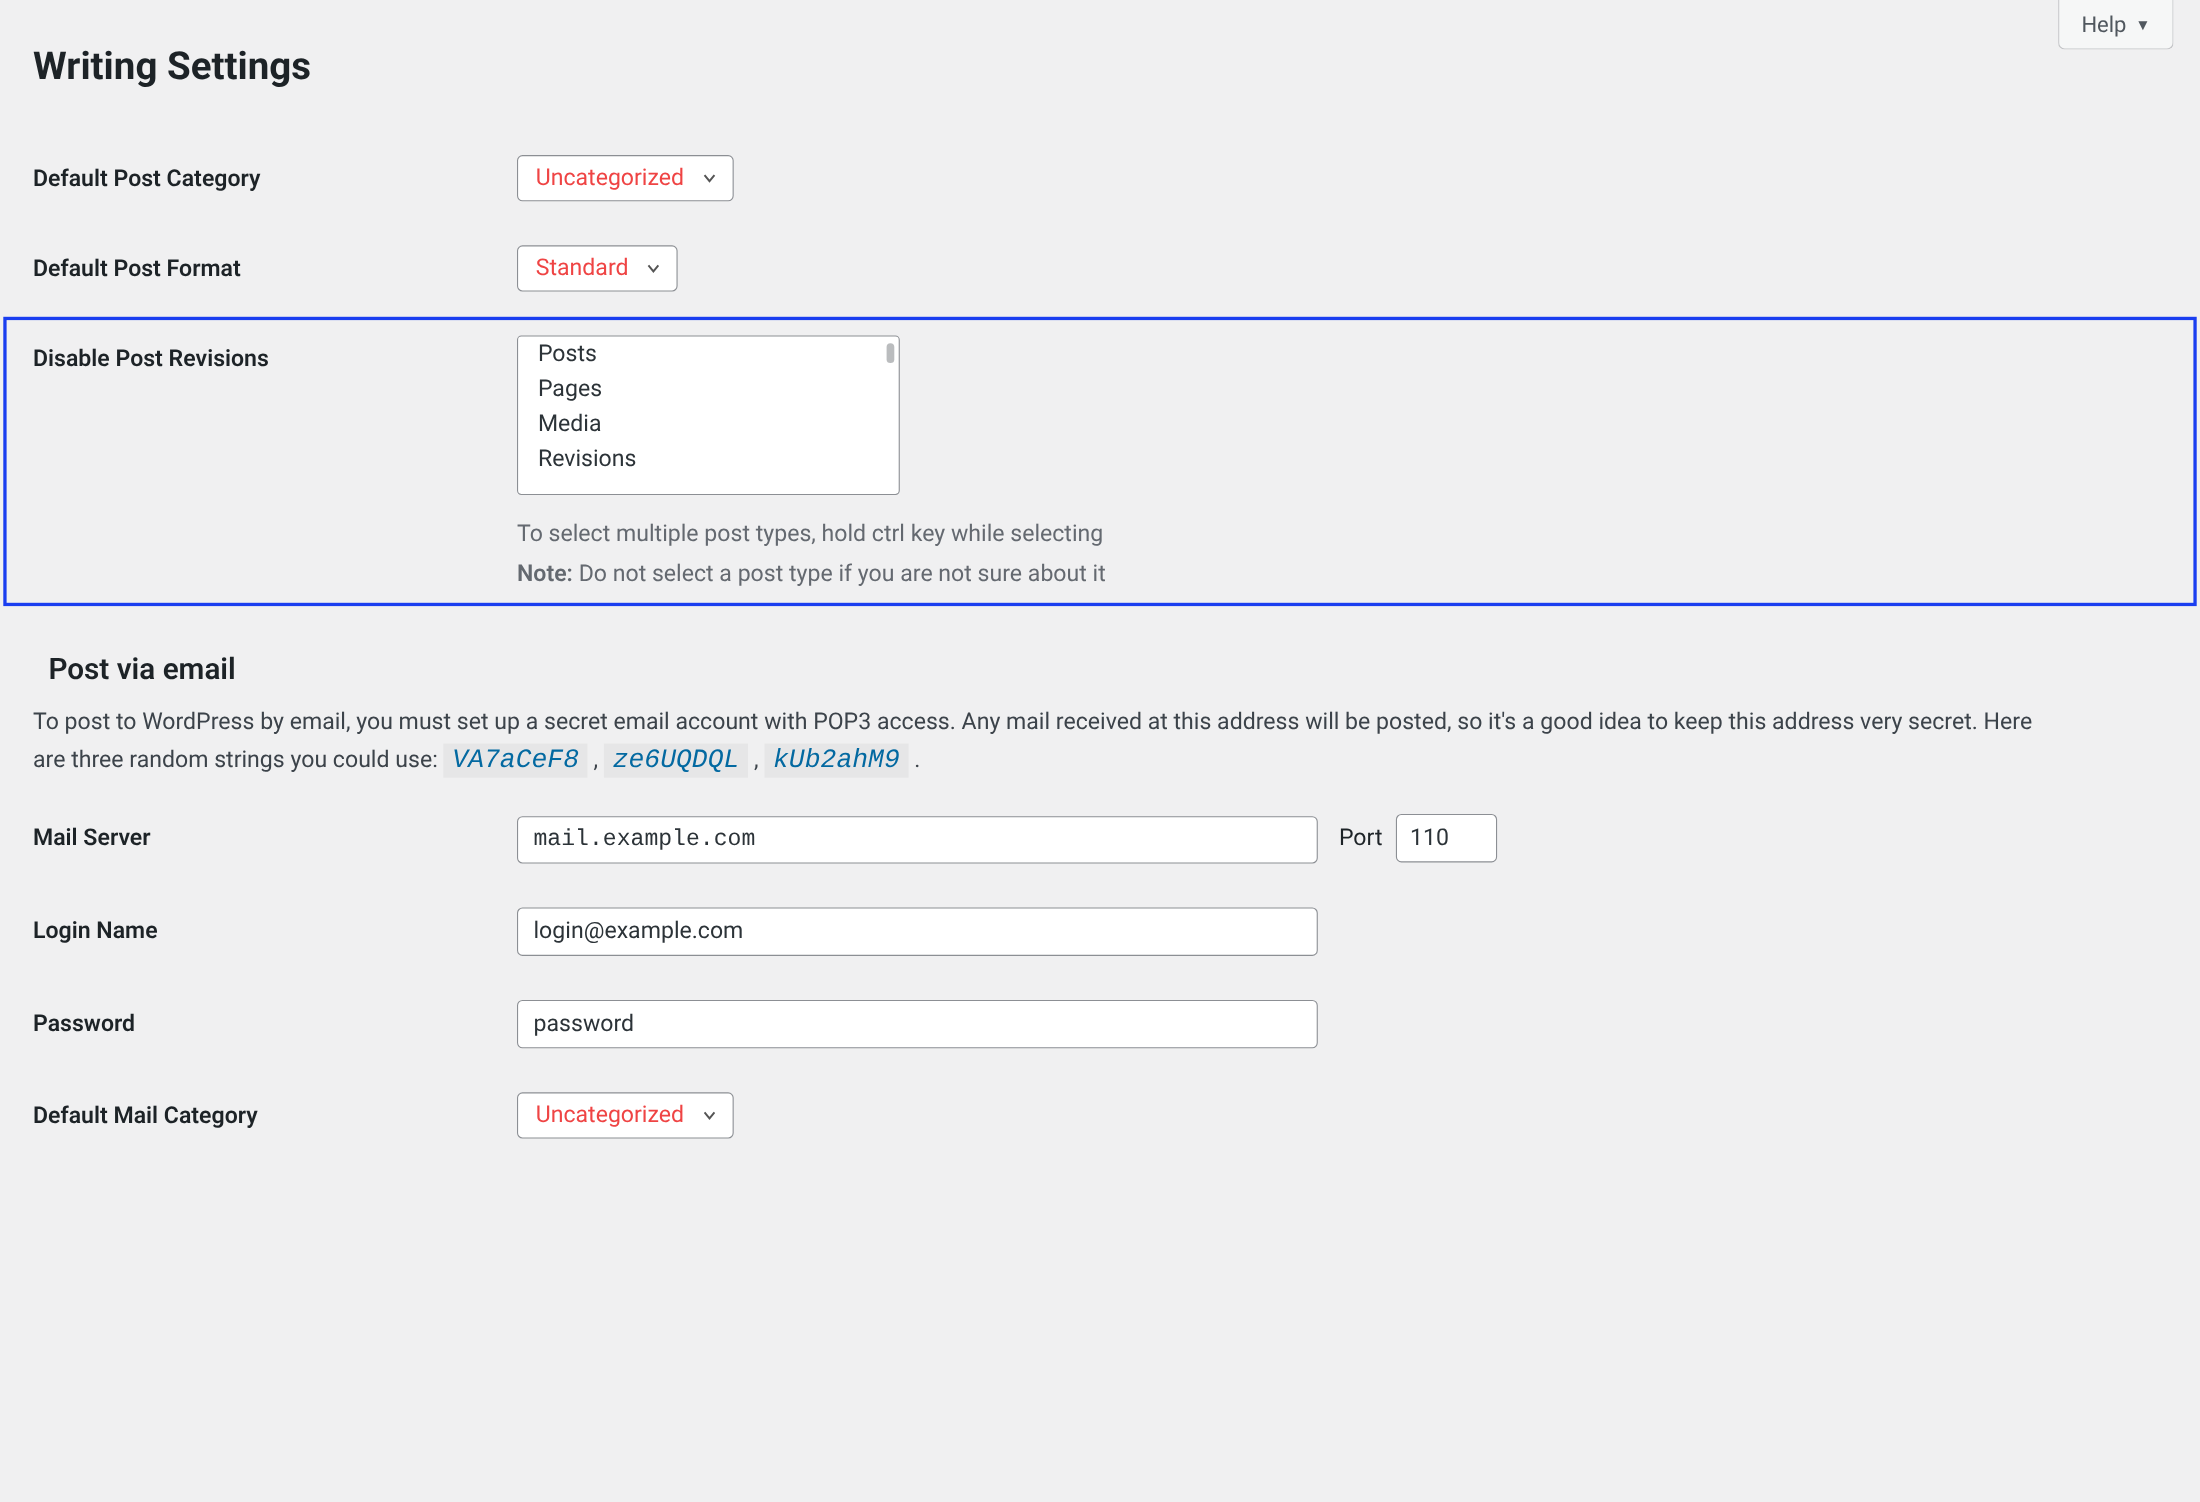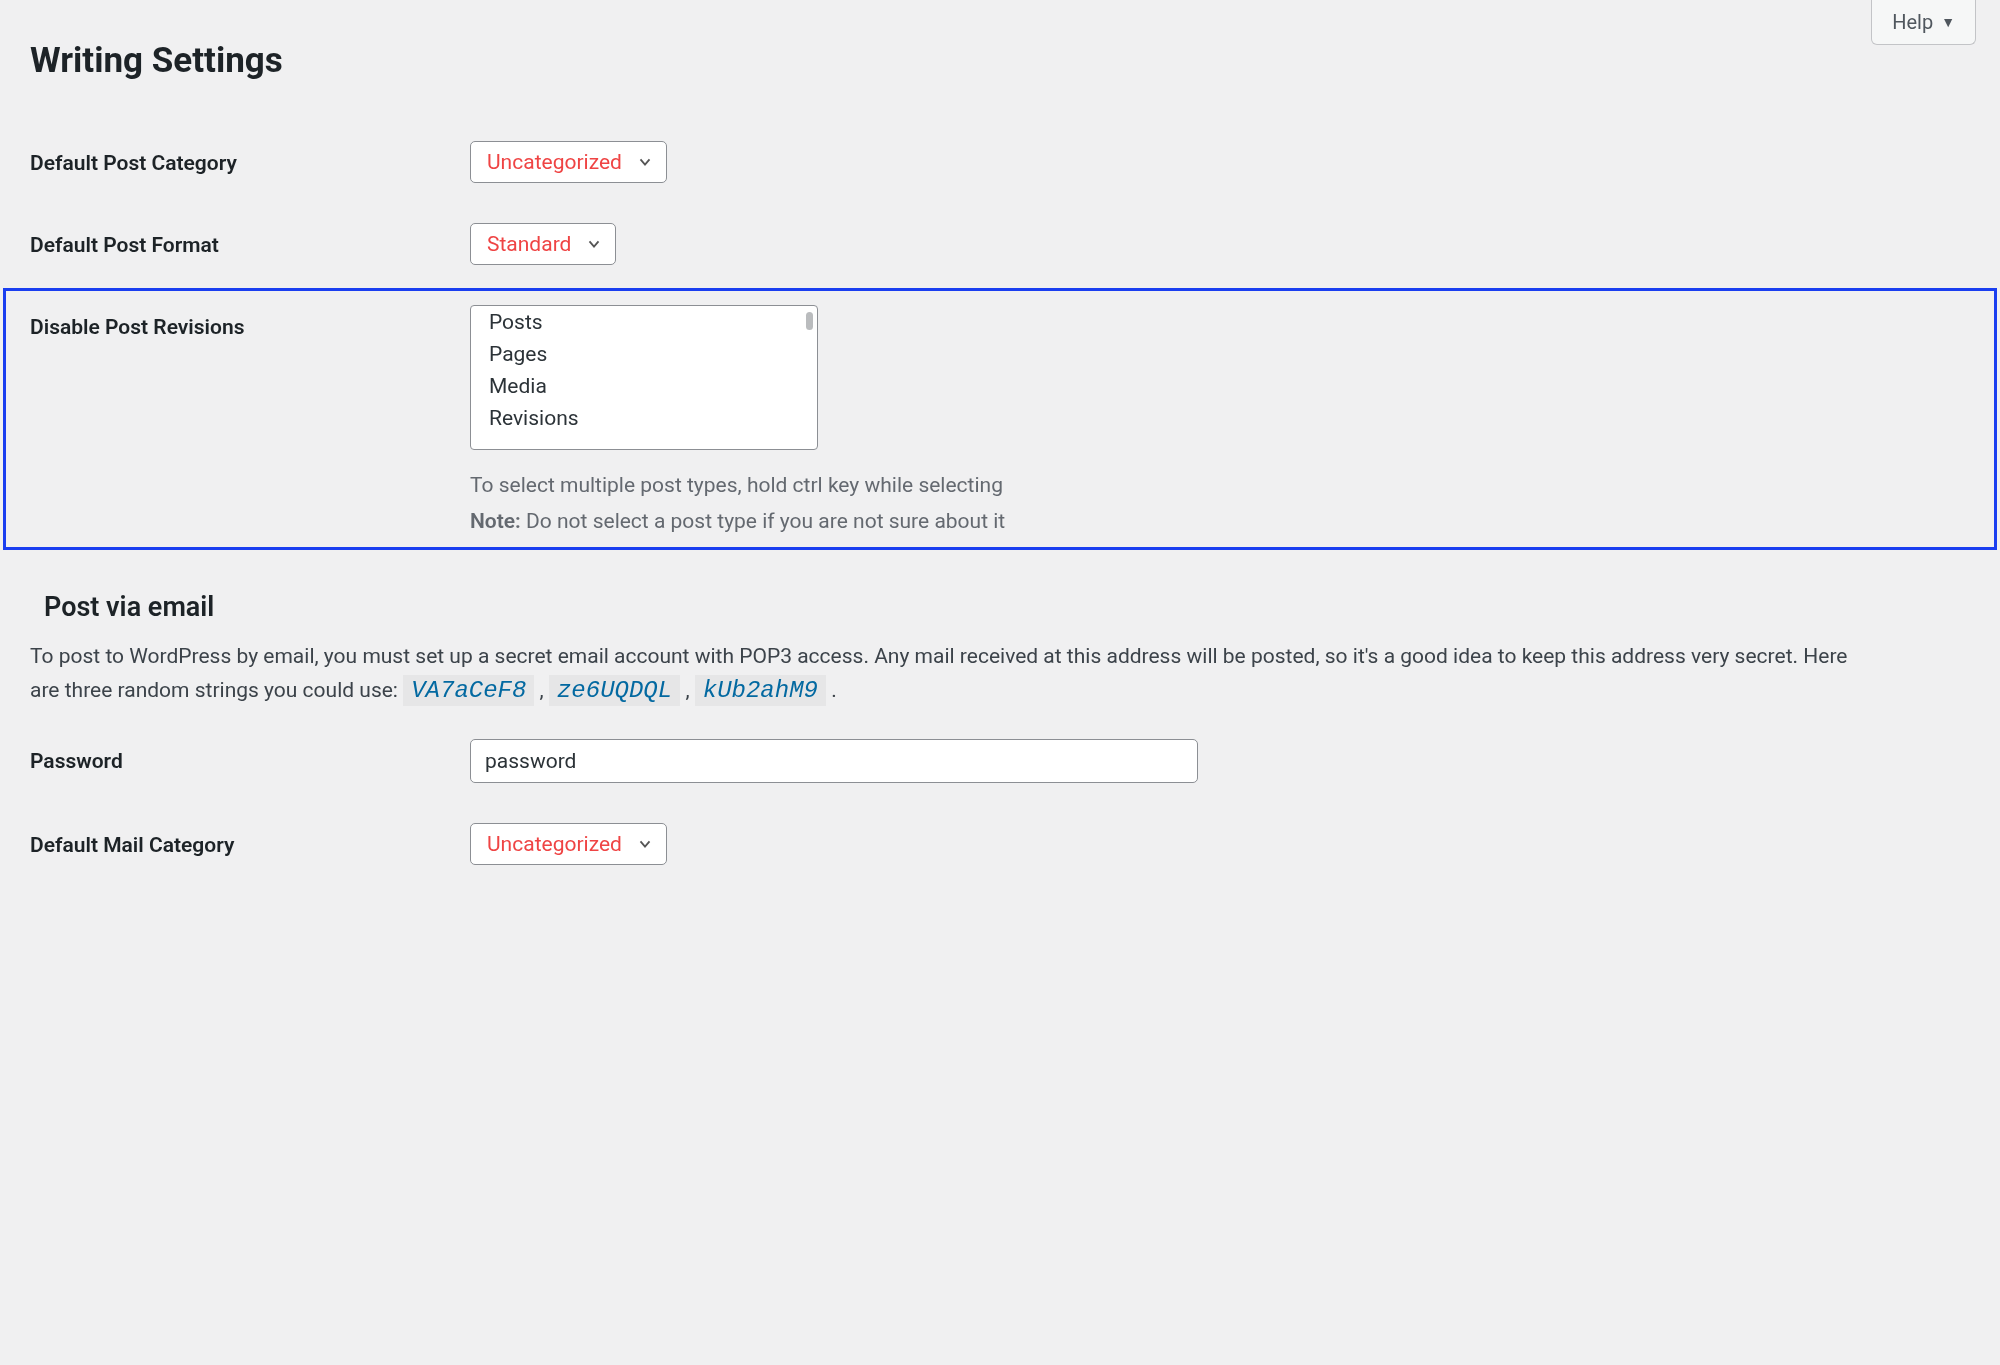--- a/index.html
+++ b/index.html
@@ -243,21 +243,37 @@
 <p class="section-desc">
   <span>To post to WordPress by email, you must set up a secret email account with POP3 access. Any mail received at this address will be posted, so it's a good idea to keep this address very secret. Here are three random strings you could use: </span>
   <code class="rand">VA7aCeF8</code> ,
   <code class="rand">ze6UQDQL</code> ,
   <code class="rand">kUb2ahM9</code> .
 </p>
 
 <table class="form-table">
 
   <tbody>
-
+      <tr>
+    <th>Mail Server</th>
+    <td>
+      <input class="text" type="text" value="mail.example.com" style="">
+      <span class="port-group">
+        <span class="port-label">Port</span>
+        <input class="port" type="text" value="110" style="">
+      </span>
+    </td>
+  </tr>
+
+  <tr>
+    <th>Login Name</th>
+    <td>
+      <input class="text regular-font" type="text" value="login@example.com" style="">
+    </td>
+  </tr>
 
   <tr>
     <th>Password</th>
     <td>
       <input class="text regular-font" type="text" value="password" style="">
     </td>
   </tr>
 
   <tr>
     <th>Default Mail Category</th>

